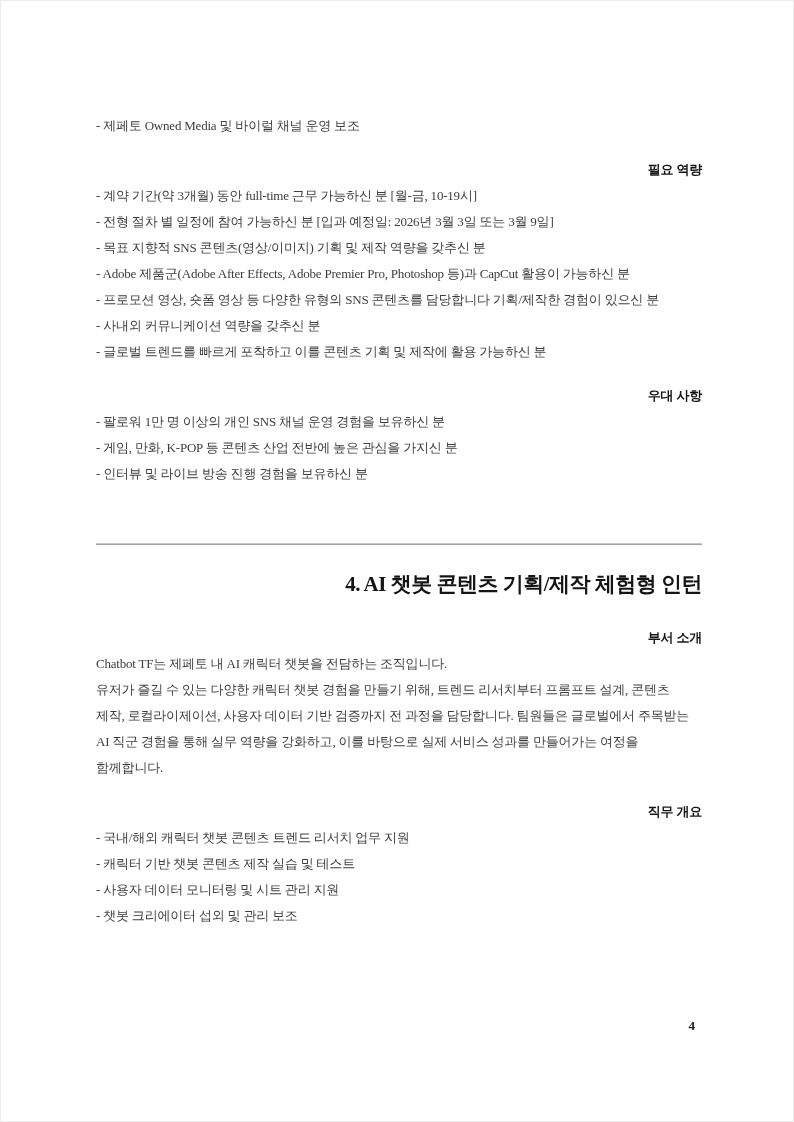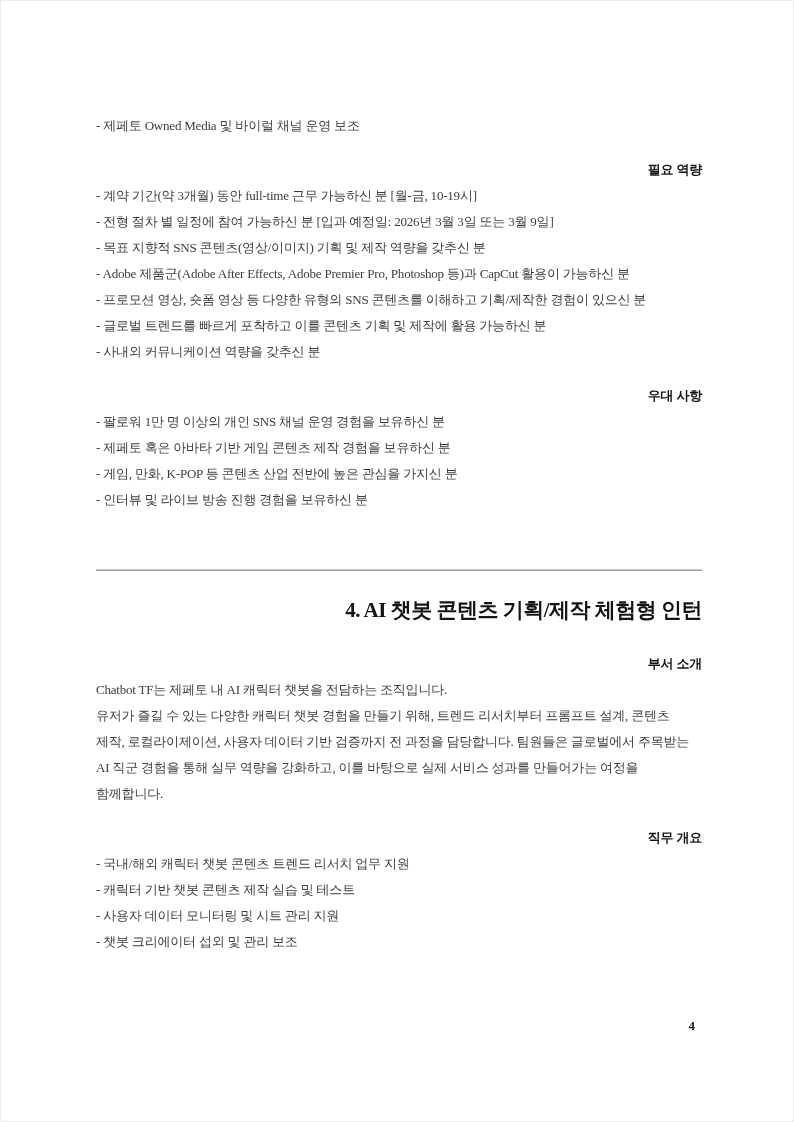--- a/index.html
+++ b/index.html
@@ -67,27 +67,26 @@
 <div class="page">
   <div class="content">
 
     <p class="line">- 제페토 Owned Media 및 바이럴 채널 운영 보조</p>
 
     <p class="line subhead">필요 역량</p>
     <p class="line">- 계약 기간(약 3개월) 동안 full-time 근무 가능하신 분 [월-금, 10-19시]</p>
     <p class="line">- 전형 절차 별 일정에 참여 가능하신 분 [입과 예정일: 2026년 3월 3일 또는 3월 9일]</p>
     <p class="line">- 목표 지향적 SNS 콘텐츠(영상/이미지) 기획 및 제작 역량을 갖추신 분</p>
     <p class="line">- Adobe 제품군(Adobe After Effects, Adobe Premier Pro, Photoshop 등)과 CapCut 활용이 가능하신 분</p>
-    <p class="line">- 프로모션 영상, 숏폼 영상 등 다양한 유형의 SNS 콘텐츠를 이해하고 기획/제작한 경험이 있으신 분</p>
+    <p class="line">- 프로모션 영상, 숏폼 영상 등 다양한 유형의 SNS 콘텐츠를 담당합니다 기획/제작한 경험이 있으신 분</p>
+    <p class="line">- 사내외 커뮤니케이션 역량을 갖추신 분</p>
     <p class="line">- 글로벌 트렌드를 빠르게 포착하고 이를 콘텐츠 기획 및 제작에 활용 가능하신 분</p>
-    <p class="line">- 사내외 커뮤니케이션 역량을 갖추신 분</p>
 
     <p class="line subhead">우대 사항</p>
     <p class="line">- 팔로워 1만 명 이상의 개인 SNS 채널 운영 경험을 보유하신 분</p>
-    <p class="line">- 제페토 혹은 아바타 기반 게임 콘텐츠 제작 경험을 보유하신 분</p>
     <p class="line">- 게임, 만화, K-POP 등 콘텐츠 산업 전반에 높은 관심을 가지신 분</p>
     <p class="line">- 인터뷰 및 라이브 방송 진행 경험을 보유하신 분</p>
 
     <hr class="divider">
 
     <h2 class="section-heading">4. AI 챗봇 콘텐츠 기획/제작 체험형 인턴</h2>
 
     <p class="line subhead">부서 소개</p>
     <p class="line">Chatbot TF는 제페토 내 AI 캐릭터 챗봇을 전담하는 조직입니다.</p>
     <p class="line">유저가 즐길 수 있는 다양한 캐릭터 챗봇 경험을 만들기 위해, 트렌드 리서치부터 프롬프트 설계, 콘텐츠</p>

